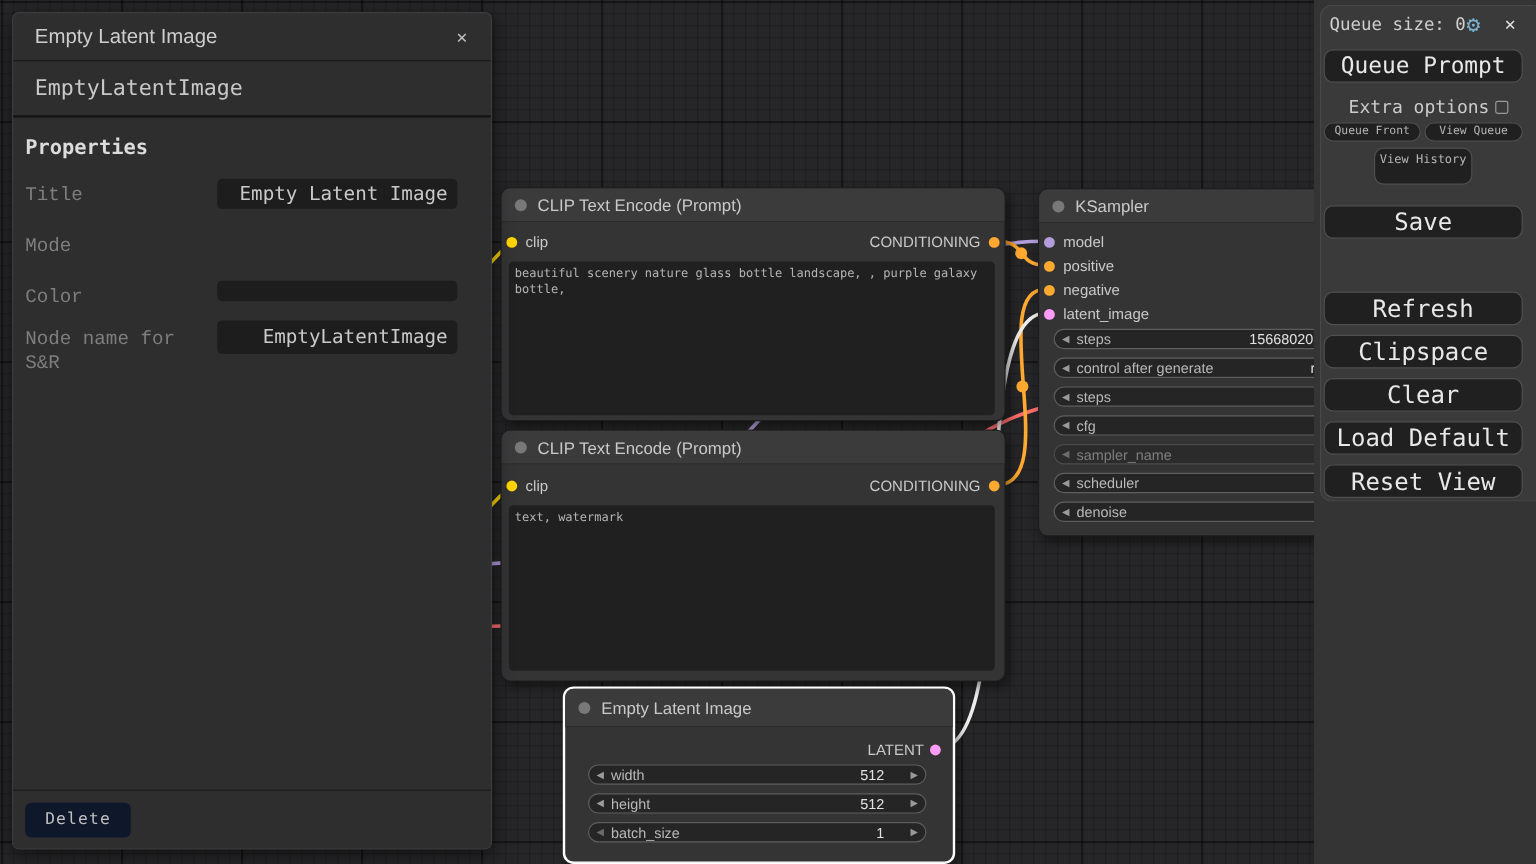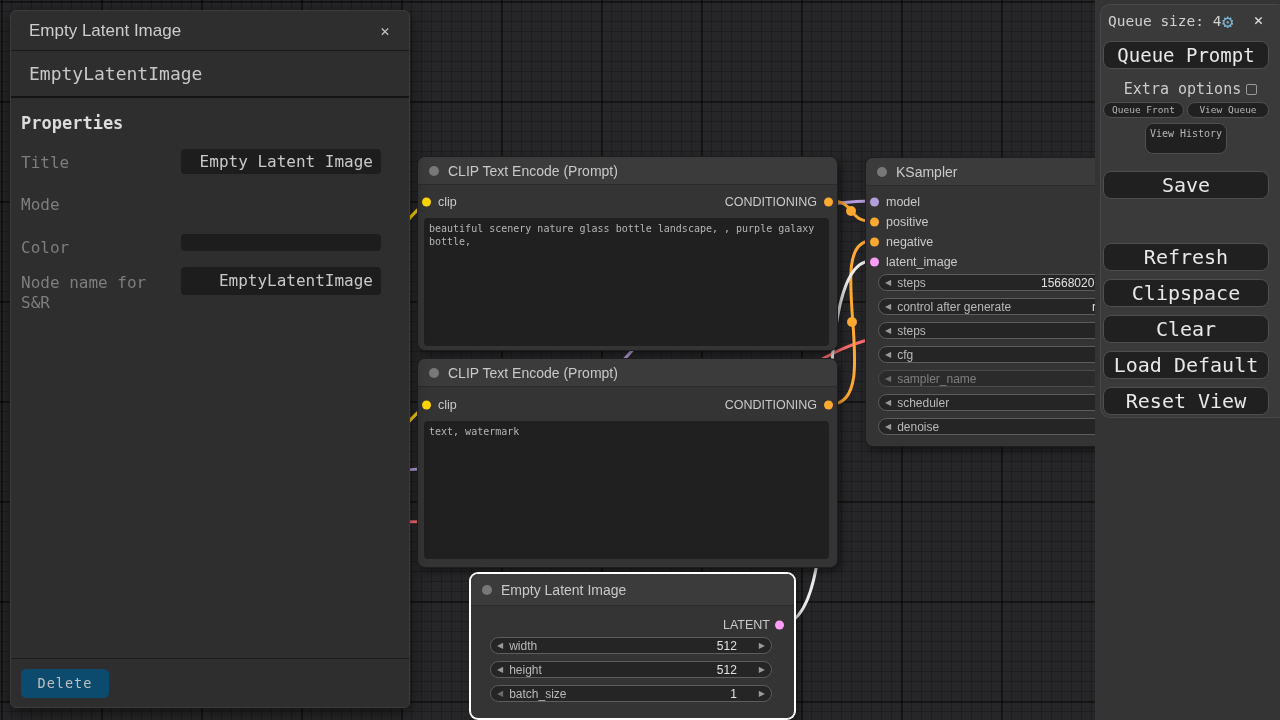--- a/index.html
+++ b/index.html
@@ -62,28 +62,28 @@
                  border-bottom:1px solid #191919; }
   .pp-title { position:absolute; left:18px; top:50%; transform:translateY(-50%);
               font-family:"Liberation Sans", sans-serif; font-size:17px; color:#cdcdcd; }
   .pp-close { position:absolute; right:14px; top:10px; width:20px; height:20px;
               color:#c2c2c2; font-size:15px; line-height:20px; text-align:center; cursor:default; }
   .pp-type { position:absolute; left:0; right:0; top:40px; height:47px;
              border-bottom:2px solid #141414; line-height:45px; padding-left:18px;
              font-size:18px; color:#c8c8c8; }
   .pp-heading { position:absolute; left:10px; top:102px; font-size:17px; font-weight:bold; color:#dcdcdc; }
   .pp-label { position:absolute; left:10px; width:158px; font-size:16px;
-              line-height:20px; color:#7e7e7e; }
+              line-height:20px; color:#7e7e7e;font-family:Liberation Mono, monospace; }
   .pp-box { position:absolute; left:170px; width:200px; background:#1d1d1d;
             border-radius:4px; color:#c9c9c9; font-size:16px; text-align:right;
             padding-right:8px; overflow:hidden; white-space:nowrap; }
   .pp-footer { position:absolute; left:0; right:0; bottom:0; height:49px;
                border-top:1px solid #1c1c1c; }
   .pp-delete { position:absolute; left:10px; top:10px; width:88px; height:29px;
-               background:#0c4a6e; border-radius:5px; color:#c0c0c0;
+               background:#0f172a; border-radius:5px; color:#c0c0c0;
                font-size:13.5px; text-align:center; line-height:29px; letter-spacing:1px; }
 
   
   .menu-col { position:absolute; left:1095px; top:0; width:185px; height:720px;
               z-index:40; background:#343434; }
   .menu-panel { position:absolute; right:0; top:4px; width:180px; height:414px;
                 background:#3a3a3a; border:1px solid #484848; border-right:none;
                 border-radius:10px 2px 2px 10px;
                 font-family:"DejaVu Sans Mono", monospace; }
   .m-queue { position:absolute; left:7px; top:8px; font-size:14.5px; color:#cfcfcf; }
@@ -250,21 +250,21 @@
     <div class="pp-label" style="top:262px;">Node name for S&amp;R</div>
     <div class="pp-box" style="top:256px; height:28px; line-height:28px;">EmptyLatentImage</div>
 
     <div class="pp-footer">
       <div class="pp-delete">Delete</div>
     </div>
   </div>
 
   <div class="menu-col">
     <div class="menu-panel">
-      <span class="m-queue">Queue size: 4</span>
+      <span class="m-queue">Queue size: 0</span>
       <span class="m-gear">⚙</span>
       <span class="m-close">✕</span>
 
       <div class="m-btn big prompt">Queue Prompt</div>
 
       <div class="m-extra">
         <span>Extra options</span>
         <span class="m-check"></span>
       </div>
 

